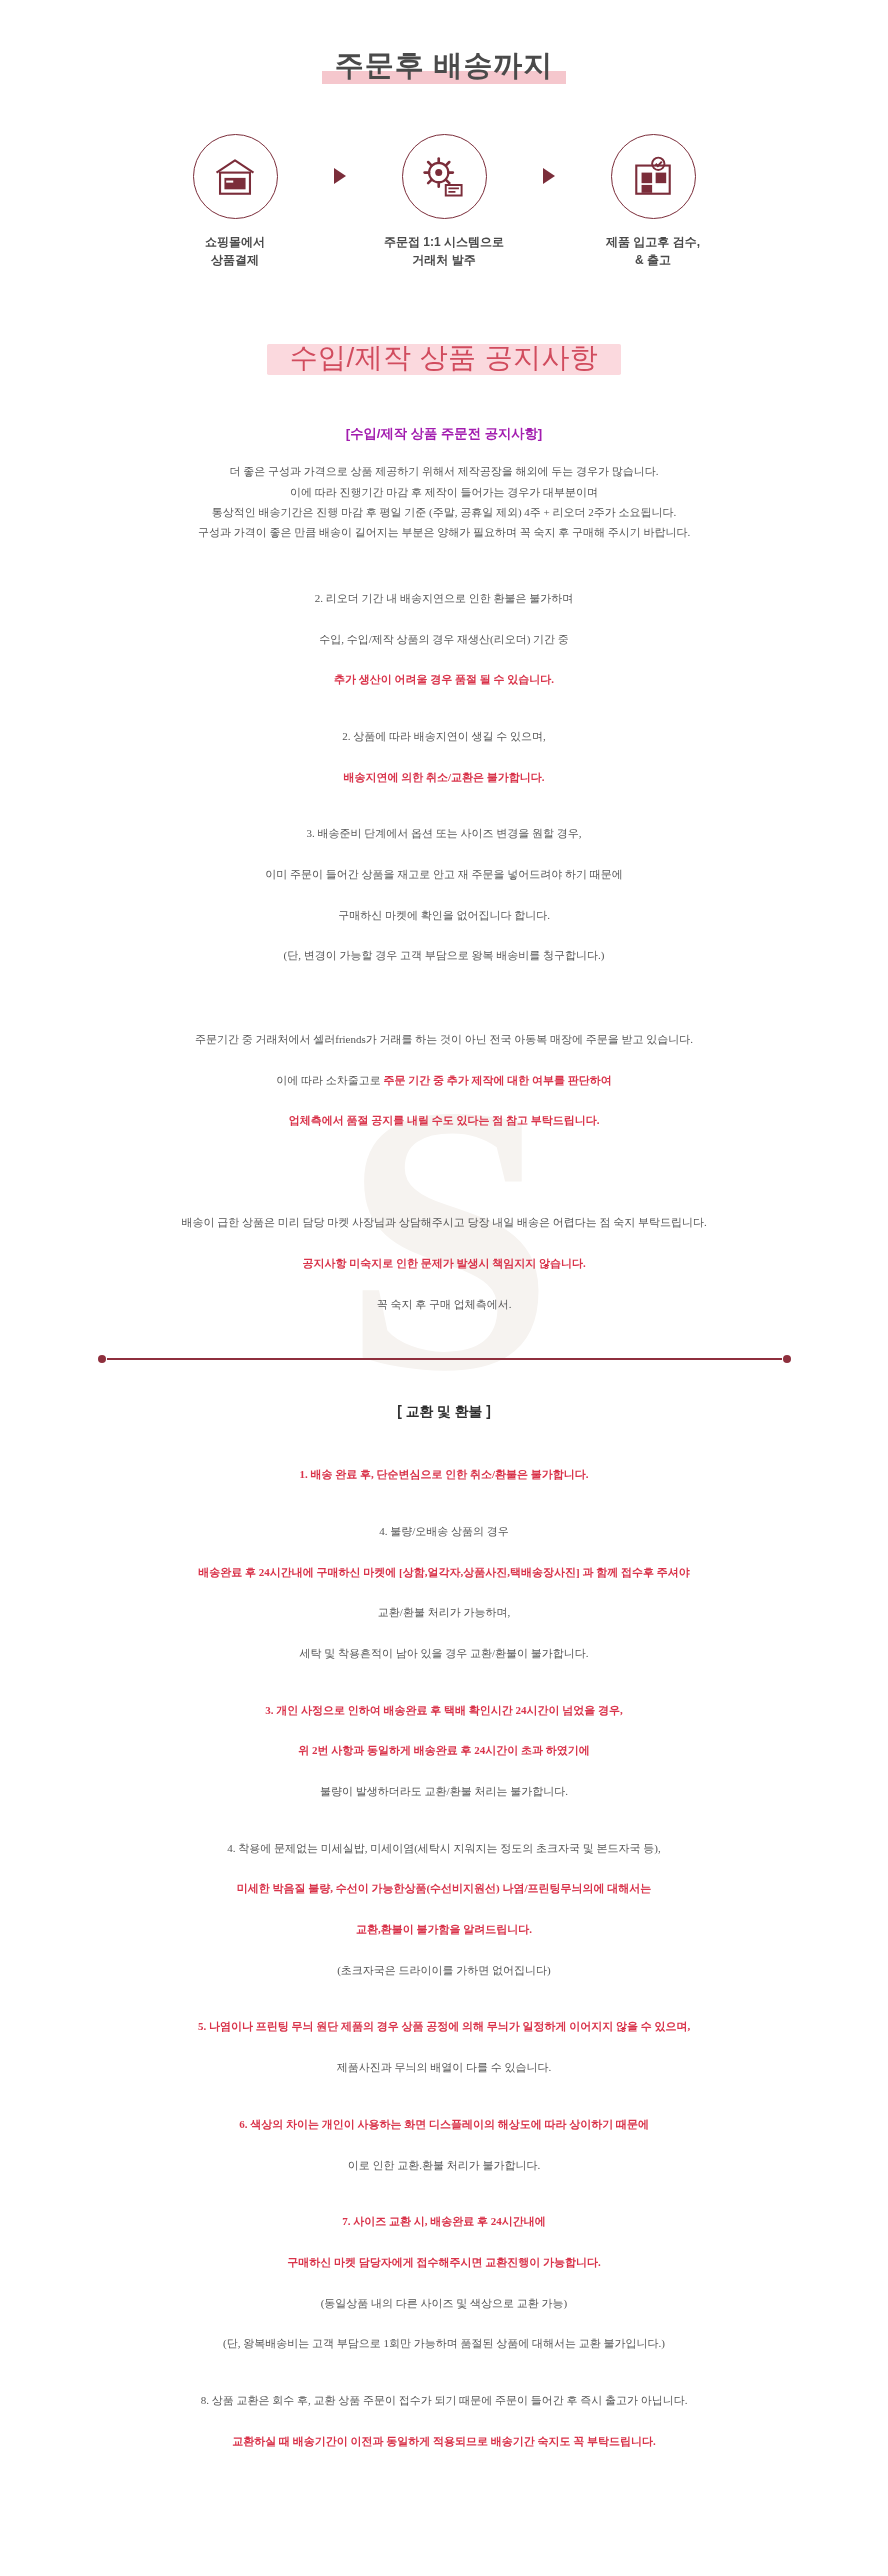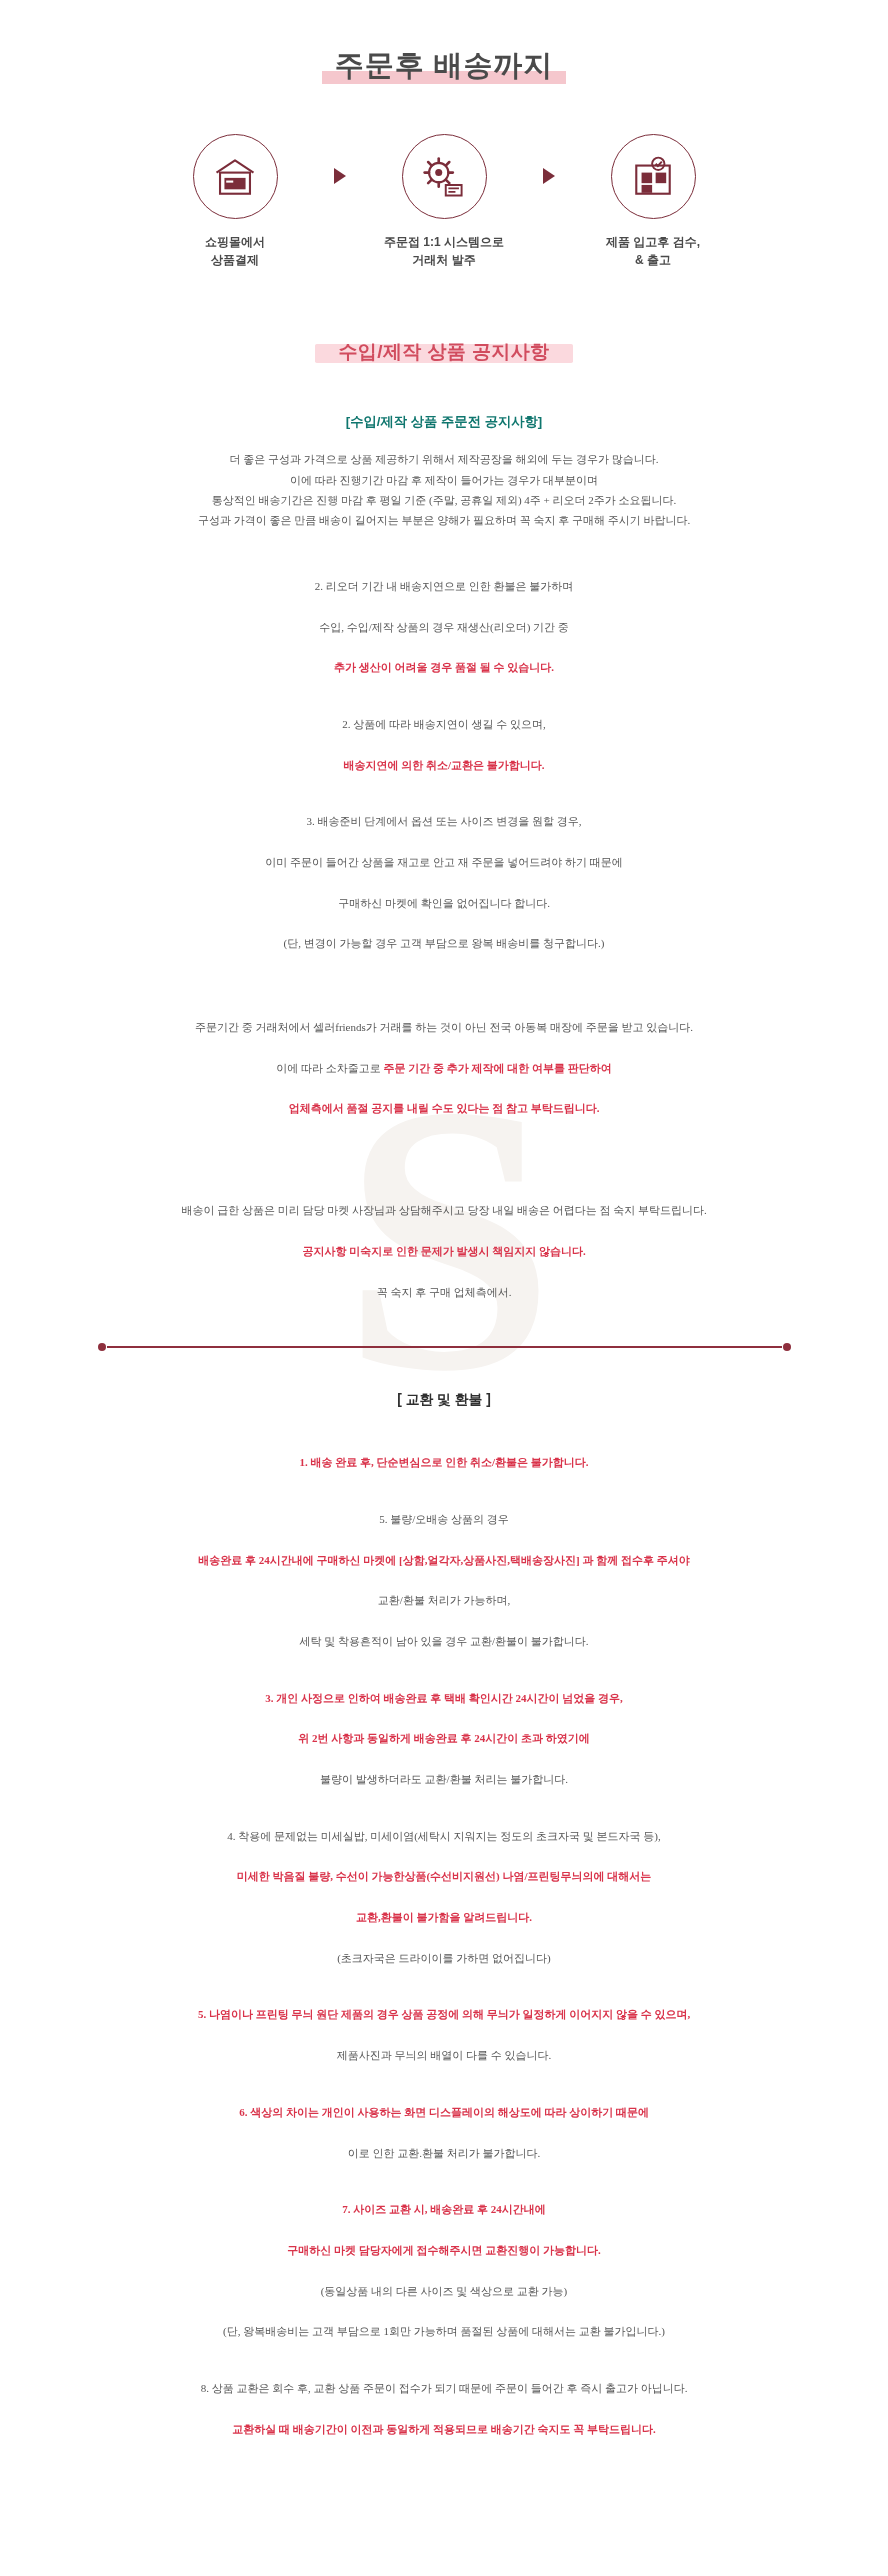--- a/index.html
+++ b/index.html
@@ -103,22 +103,22 @@
 
   
   .banner-wrap {
     text-align: center;
     margin-top: 66px;
   }
   .banner {
     display: inline-block;
     position: relative;
     padding: 3.6px 23px;
-    font-size: 19px;
-    font-weight: bold;
+    font-size: 28px;
+    font-weight: normal;
     color: #d14c5e;
     letter-spacing: 0.4px;
   }
   .banner .hl {
     position: absolute;
     left: 0; right: 0;
     top: 9px;
     bottom: 5.3px;
     background: #fbd9de;
     z-index: -1;
@@ -127,21 +127,21 @@
 
   
   .block {
     text-align: center;
     margin: 0 auto;
     width: 764px;
   }
   .block h3 {
     font-size: 13.3px;
     font-weight: bold;
-    color: #0f766e;
+    color: #a21caf;
     margin: 0 0 18px 0;
   }
   .para {
     font-size: 11px;
     line-height: 1.85;
     color: #555;
     margin: 0 0 16px 0;
     white-space: pre-line;
     font-family: Liberation Serif, serif;
   }
@@ -320,21 +320,21 @@
     </div>
 
     <div class="block">
       <div class="sec-title">[ 교환 및 환불 ]</div>
 
       <p class="para">
         <span class="red">1. 배송 완료 후, 단순변심으로 인한 취소/환불은 불가합니다.</span>
       </p>
 
       <p class="para">
-        <span>5. 불량/오배송 상품의 경우</span><br>
+        <span>4. 불량/오배송 상품의 경우</span><br>
         <span class="red">배송완료 후 24시간내에 구매하신 마켓에 [상함,얼각자,상품사진,택배송장사진] 과 함께 접수후 주셔야</span><br>
         <span>교환/환불 처리가 가능하며,</span><br>
         <span>세탁 및 착용흔적이 남아 있을 경우 교환/환불이 불가합니다.</span>
       </p>
 
       <p class="para">
         <span class="red">3. 개인 사정으로 인하여 배송완료 후 택배 확인시간 24시간이 넘었을 경우,</span><br>
         <span class="red">위 2번 사항과 동일하게 배송완료 후 24시간이 초과 하였기에</span><br>
         <span>불량이 발생하더라도 교환/환불 처리는 불가합니다.</span>
       </p>

